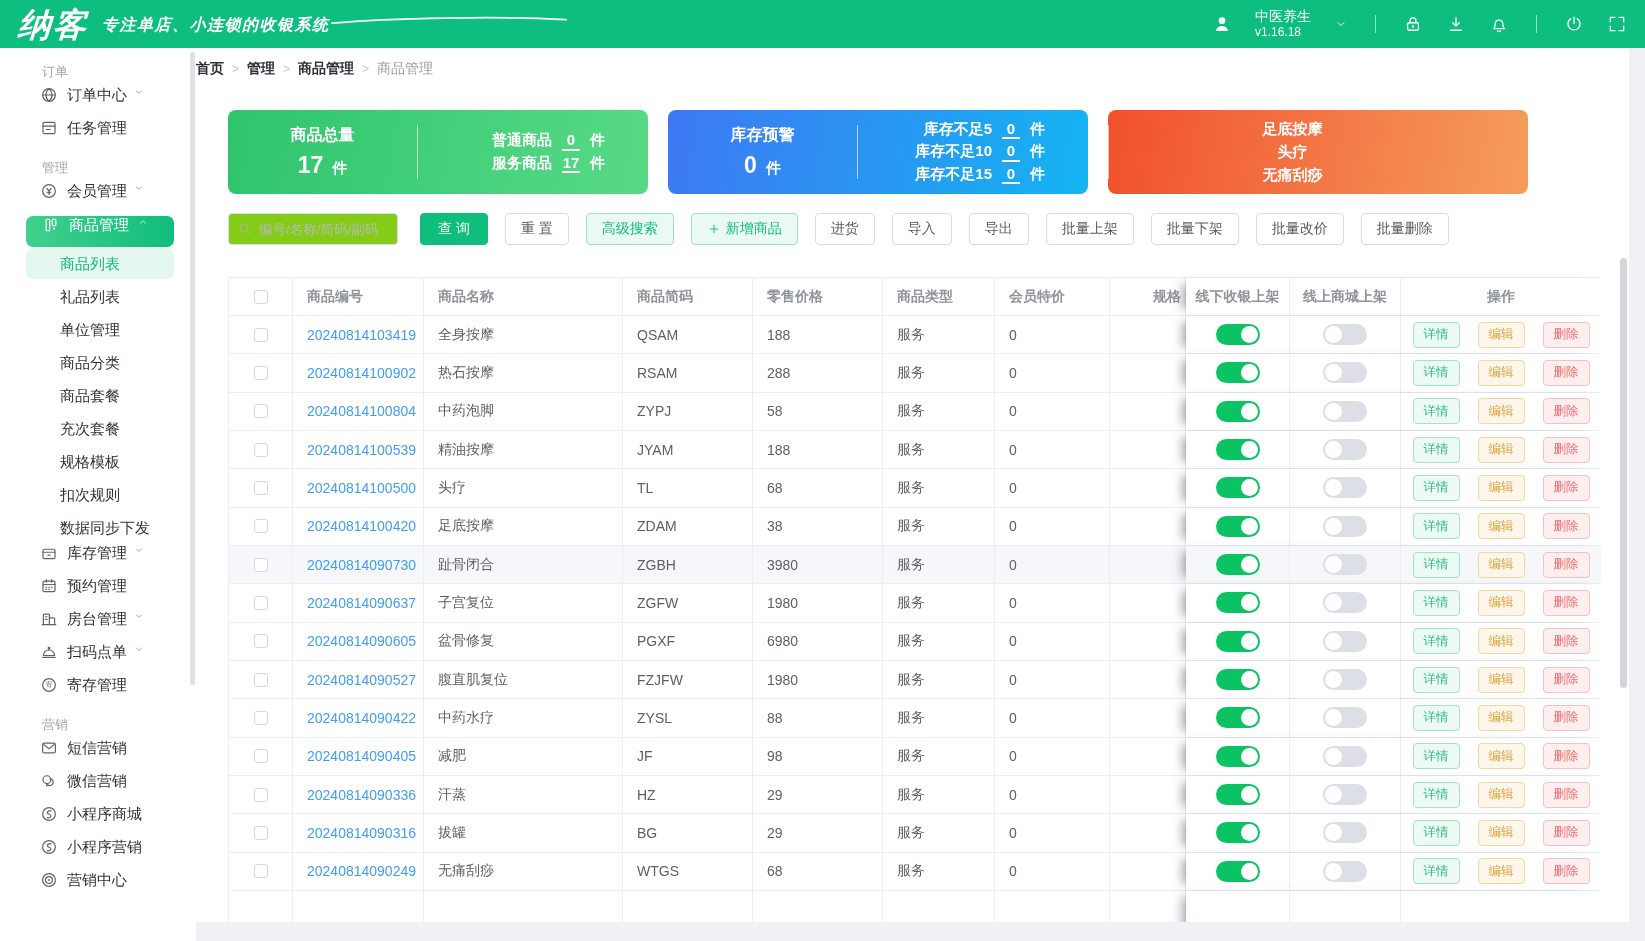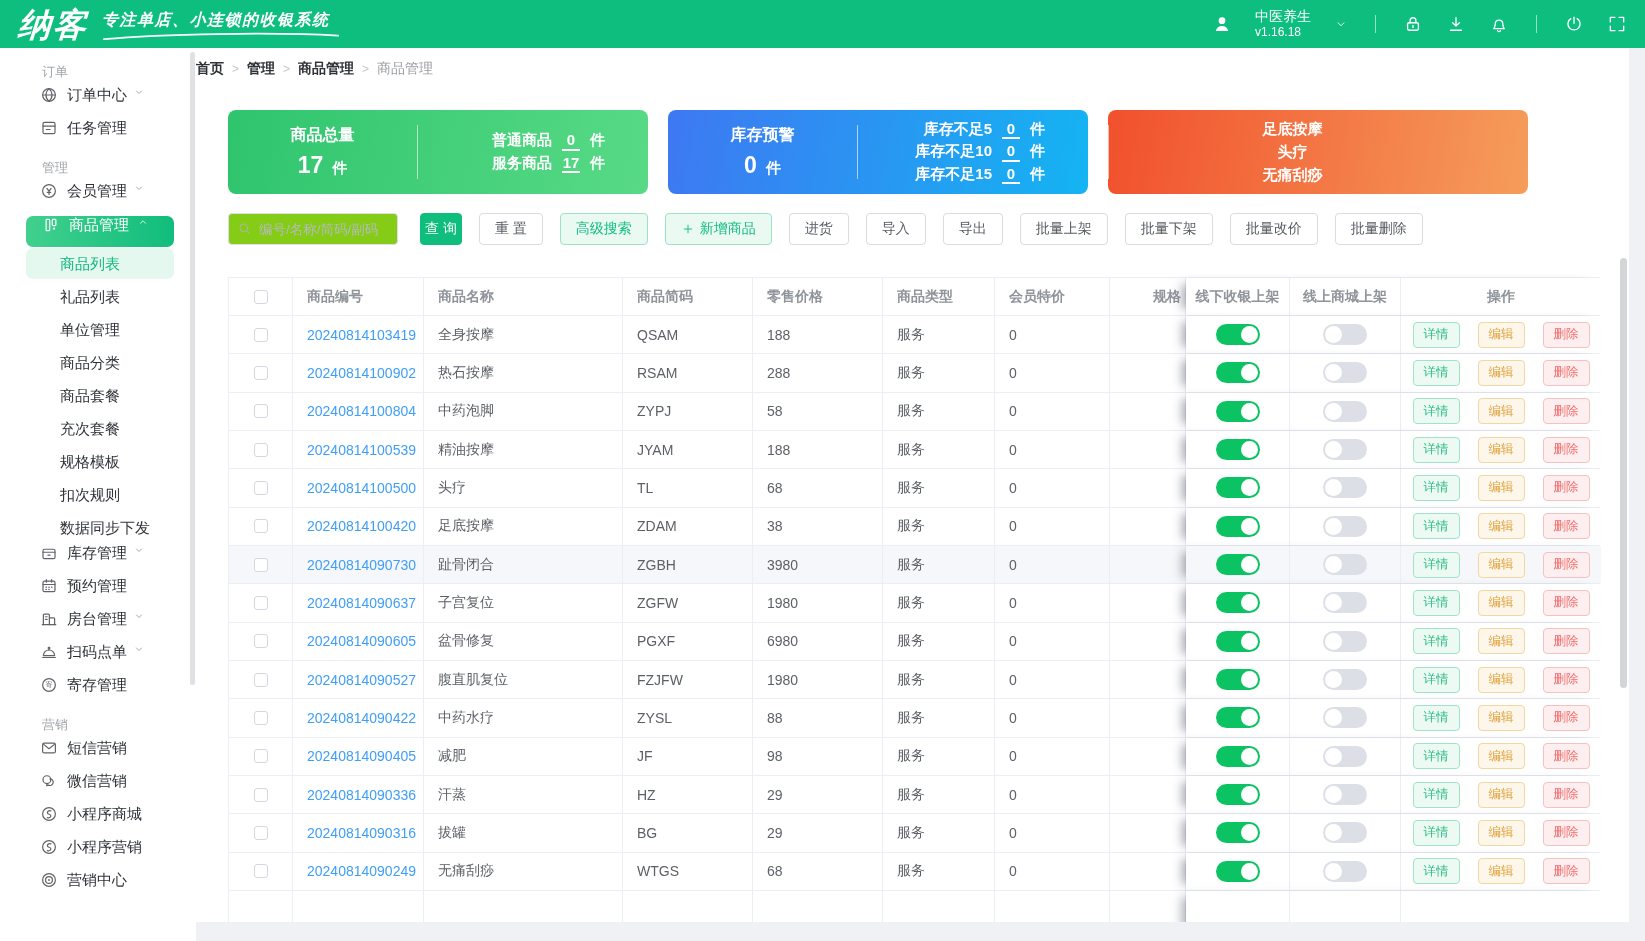--- a/index.html
+++ b/index.html
@@ -3,21 +3,21 @@
 <meta charset="utf-8">
 <style>
 *{margin:0;padding:0;box-sizing:border-box}
 html,body{background:#e9eaec}
 body{font-family:"Liberation Sans","DejaVu Sans",sans-serif}
 .app{position:relative;width:1645px;height:941px;background:#fff;overflow:hidden}
 
 
 .topbar{position:absolute;top:0;left:0;right:0;height:48px;background:#0dbe7f;display:flex;align-items:center;padding:0 18px;color:#fff;z-index:20}
 .logo{font-size:33px;font-weight:900;font-style:italic;letter-spacing:2px;margin-right:14px;transform:skewX(-4deg);line-height:1}
-.tagline-wrap{display:flex;flex-direction:column;margin-top:3px}
+.tagline-wrap{display:flex;flex-direction:row;margin-top:3px}
 .tagline{font-size:16px;font-weight:700;font-style:italic;letter-spacing:1.5px}
 .swoosh{width:238px;height:9px;margin-top:1px}
 .topbar-right{margin-left:auto;display:flex;align-items:center;gap:23px}
 .icn{display:inline-flex}
 .icn svg{width:100%;height:100%;fill:none;stroke:currentColor;stroke-width:1.6;stroke-linecap:round;stroke-linejoin:round}
 .tb-i{width:20px;height:20px;color:#fff;cursor:pointer}
 .chev-sm{width:14px;height:14px;color:#fff;cursor:pointer}
 .store-block{line-height:1.25;font-size:14px;cursor:pointer;text-align:left}
 .store-ver{font-size:12px}
 .tb-divider{width:1px;height:18px;background:rgba(255,255,255,.55);margin:0 4px}
@@ -62,21 +62,21 @@
 .sc-right.plain{padding-right:52px;gap:4px}
 .sc-right.plain .sc-line{justify-content:center}
 
 
 .toolbar{margin-top:19px;display:flex;align-items:center;gap:17px}
 .search-box{position:relative;width:170px;height:32px;margin-right:5px;flex:none}
 .search-box input{width:100%;height:100%;border:1px solid #dcdfe6;border-radius:4px;padding:0 8px 0 30px;font-size:13.5px;color:#333;outline:none;font-family:inherit;background:#84cc16}
 .search-box input::placeholder{color:#b7bac0}
 .search-icn{position:absolute;left:9px;top:8px;width:15px;height:15px;color:#b0b3b9}
 .btn{height:32px;border-radius:4px;font-size:14px;padding:6px 15px;cursor:pointer;display:inline-flex;align-items:center;gap:5px;font-family:inherit;border:1px solid transparent;white-space:nowrap}
-.btn.primary{background:#0fbe7d;color:#fff;border-color:#0fbe7d;padding:0 4px}
+.btn.primary{background:#0fbe7d;color:#fff;border-color:#0fbe7d;padding:0 17px}
 .btn.plain{background:#fff;color:#585c63;border-color:#d9dce2}
 .btn.tinted{background:#ebf9f3;color:#0fbe7d;border-color:#9ce2c4}
 .btn .icn{width:14px;height:14px}
 
 
 .table{margin-top:32px;width:1372px;border:1px solid #ebeef5;border-bottom:none}
 .trow{display:flex;height:38.33px;border-bottom:1px solid #ebeef5;background:#fff}
 .trow.thead{height:38px}
 .trow.partial{height:46px}
 .trow.hl,.trow.hl .fixed-group,.trow.hl .cell{background:#f5f7fa}

